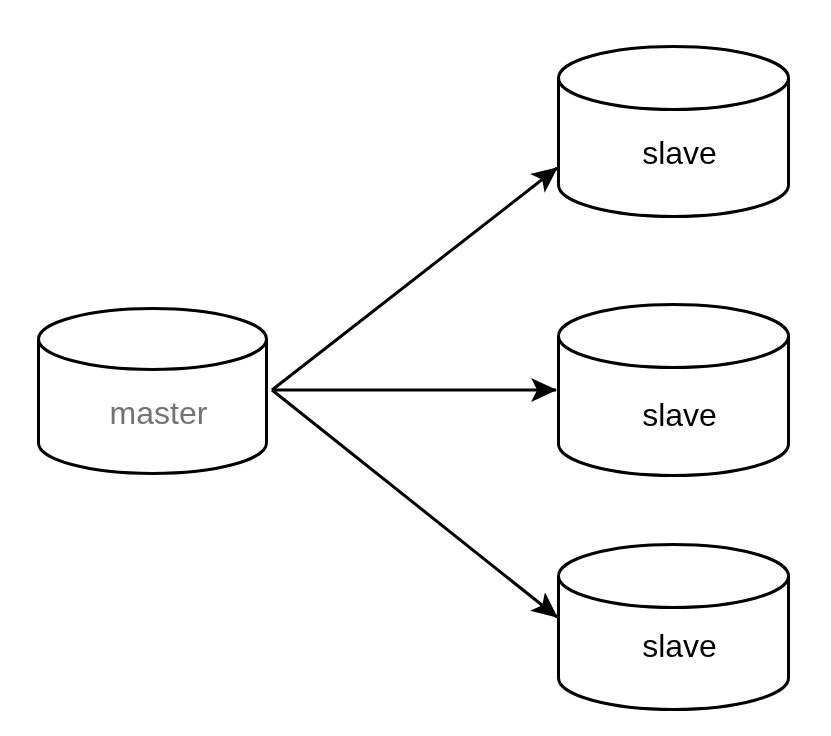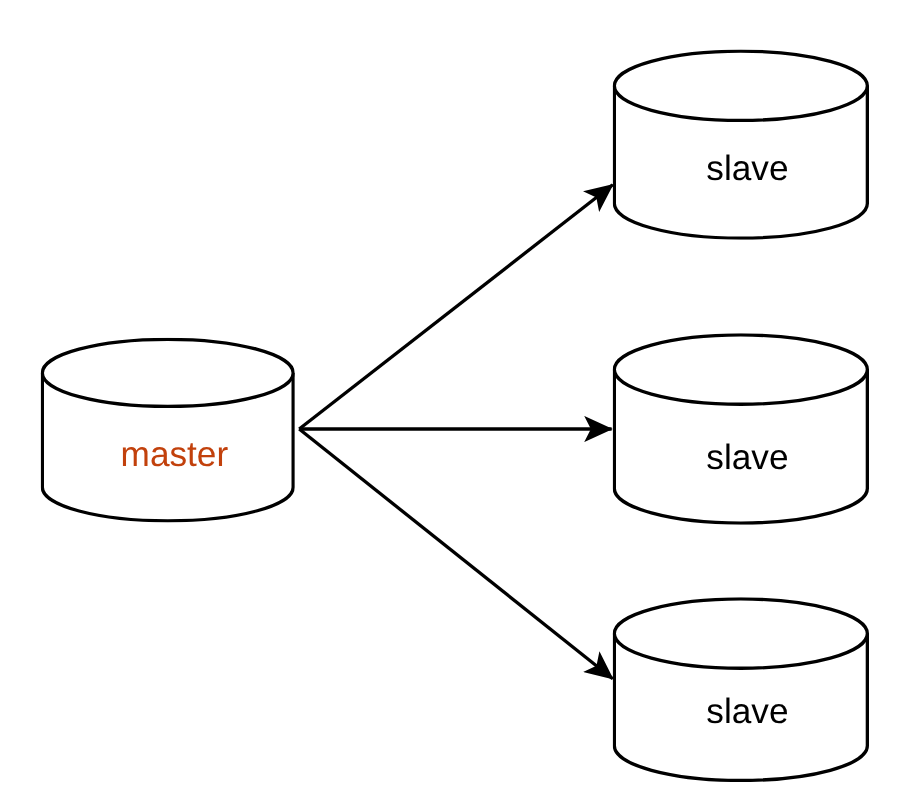--- a/index.html
+++ b/index.html
@@ -58,21 +58,21 @@
       <line x1="272" y1="390" x2="557" y2="168" stroke="#000000" stroke-width="3" marker-end="url(#arrowhead)"></line>
       <line x1="272" y1="390" x2="556" y2="390" stroke="#000000" stroke-width="3" marker-end="url(#arrowhead)"></line>
       <line x1="272" y1="390" x2="557" y2="617" stroke="#000000" stroke-width="3" marker-end="url(#arrowhead)"></line>
     </svg>
   <div id="nodes-layer">
       <div class="node" style="left: 37px; top: 307px; width: 231px; height: 168px;">
         <svg width="231" height="168" viewBox="0 0 231 168">
           <path d="M 1.5 32 L 1.5 136 A 114 30.5 0 0 0 229.5 136 L 229.5 32" fill="#ffffff" stroke="#000000" stroke-width="3"></path>
           <ellipse cx="115.5" cy="32" rx="114" ry="30.5" fill="#ffffff" stroke="#000000" stroke-width="3"></ellipse>
         </svg>
-        <span class="label" style="top: 90px; font-size: 32px; line-height: 32px; color: #c2410c;">master</span>
+        <span class="label" style="top: 90px; font-size: 32px; line-height: 32px; color: #737373;">master</span>
       </div>
       <div class="node" style="left: 557px; top: 45px; width: 233px; height: 173px;">
         <svg width="233" height="173" viewBox="0 0 233 173">
           <path d="M 1.5 33 L 1.5 140 A 115 31.5 0 0 0 231.5 140 L 231.5 33" fill="#ffffff" stroke="#000000" stroke-width="3"></path>
           <ellipse cx="116.5" cy="33" rx="115" ry="31.5" fill="#ffffff" stroke="#000000" stroke-width="3"></ellipse>
         </svg>
         <span class="label" style="top: 92px; font-size: 32px; line-height: 32px; color: rgb(0, 0, 0);">slave</span>
       </div>
       <div class="node" style="left: 557px; top: 303px; width: 233px; height: 174px;">
         <svg width="233" height="174" viewBox="0 0 233 174">

